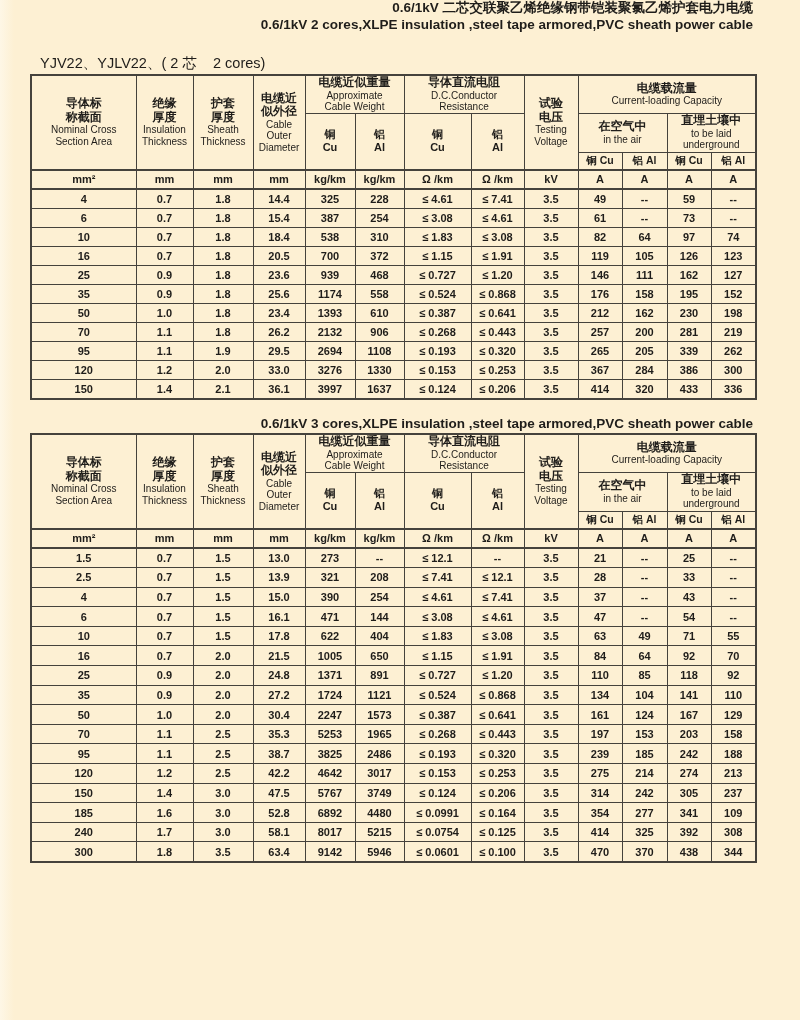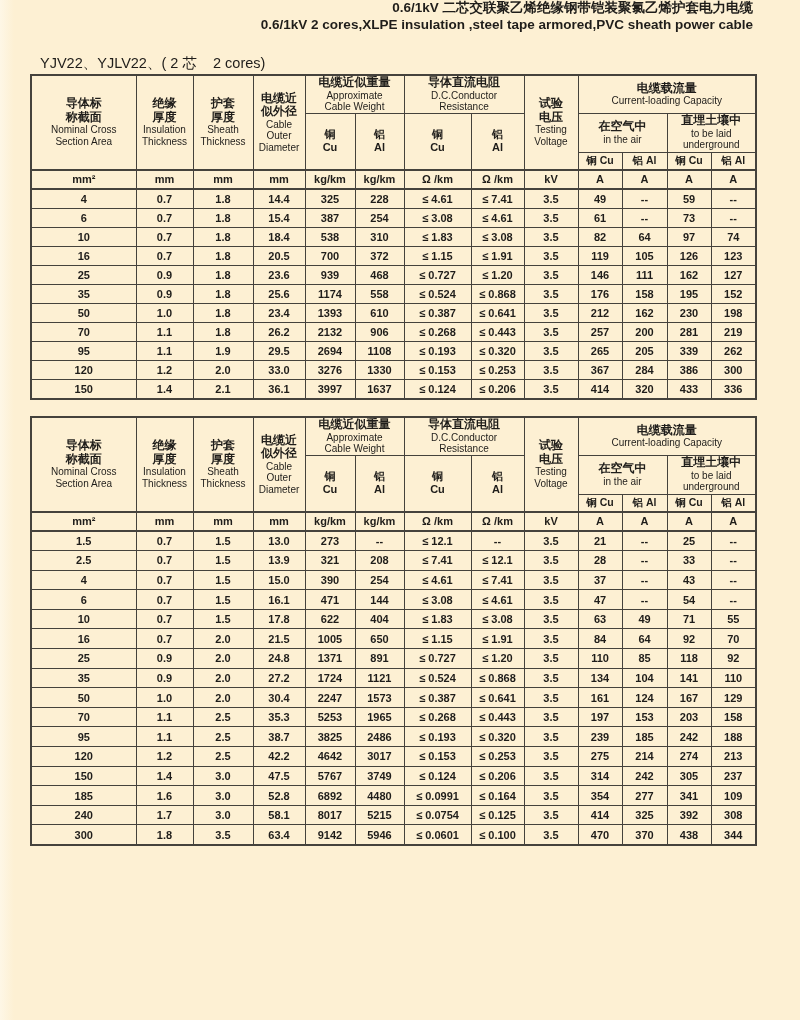--- a/index.html
+++ b/index.html
@@ -333,20 +333,21 @@
           <td>414</td>
           <td>320</td>
           <td>433</td>
           <td>336</td>
         </tr>
       </tbody>
   </table>
 </section>
 
 <section class="block block-3core">
+  <div class="title-en">0.6/1kV 3 cores,XLPE insulation ,steel tape armored,PVC sheath power cable</div>
 
   <table class="t3core">
     <colgroup>
       <col style="width:105px">
         <col style="width:57px">
         <col style="width:60px">
         <col style="width:52px">
       <col style="width:50px">
         <col style="width:49px">
         <col style="width:67px">

